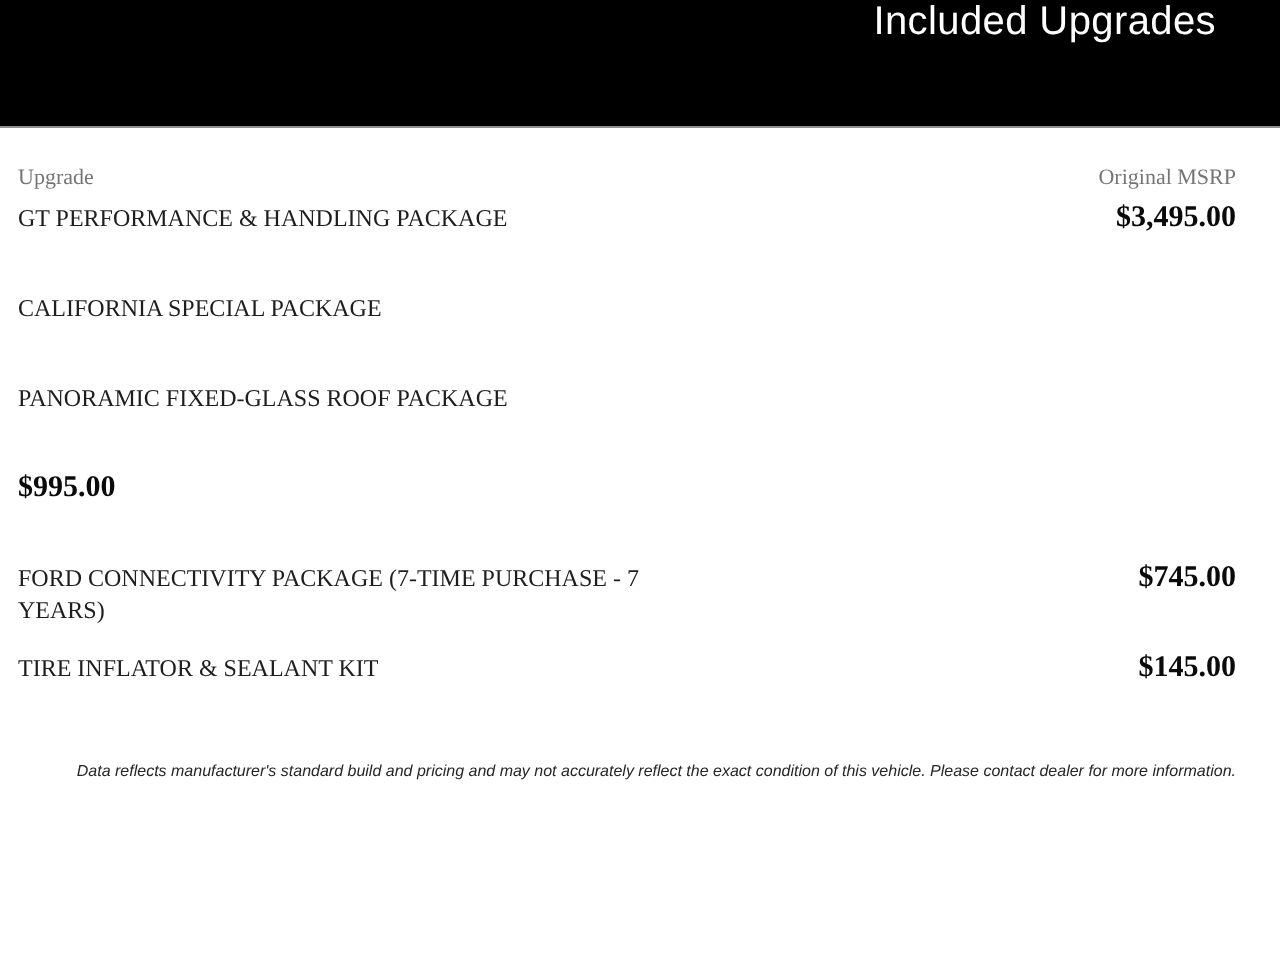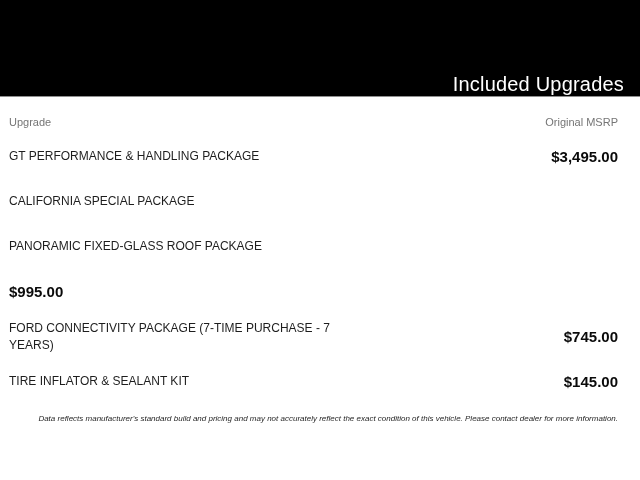--- a/index.html
+++ b/index.html
@@ -3,49 +3,49 @@
 <meta charset="utf-8">
 <style>
   * { margin: 0; padding: 0; box-sizing: border-box; }
   html, body {
     width: 640px; height: 480px;
     background: #ffffff;
     font-family: "Liberation Sans", sans-serif;
     overflow: hidden;
   }
   .topbar {
-    height: 97px;
+    height: 64px;
     background: #000000;
     border-bottom: 1px solid #8f8f8f;
     display: flex;
-    align-items: flex-end;
+    align-items: flex-start;
     justify-content: flex-end;
-    padding-right: 16px;
+    padding-right: 32px;
   }
   .topbar h1 {
     color: #ffffff;
     font-size: 20px;
     font-weight: 400;
     letter-spacing: 0.2px;
   }
   .table-area {
     padding: 19px 22px 0 9px;
+    font-family: Liberation Serif, serif;
   }
   .thead {
     display: flex;
     justify-content: space-between;
     align-items: baseline;
     color: #757575;
     font-size: 11px;
     margin-bottom: 6px;
   }
   .rows .row {
     display: flex;
     justify-content: space-between;
-    align-items: center;
     min-height: 45px;
   }
   .row .label {
     color: #1e1e1e;
     font-size: 12px;
     line-height: 1.35;
     max-width: 350px;
     padding-right: 12px;
   }
   .row .price {

